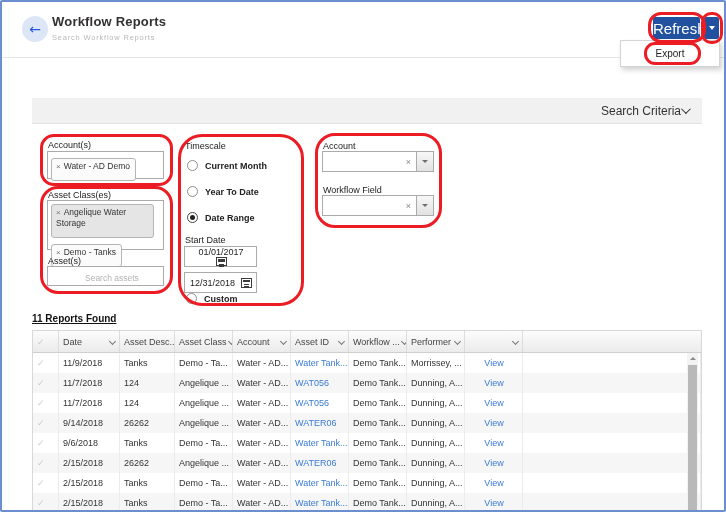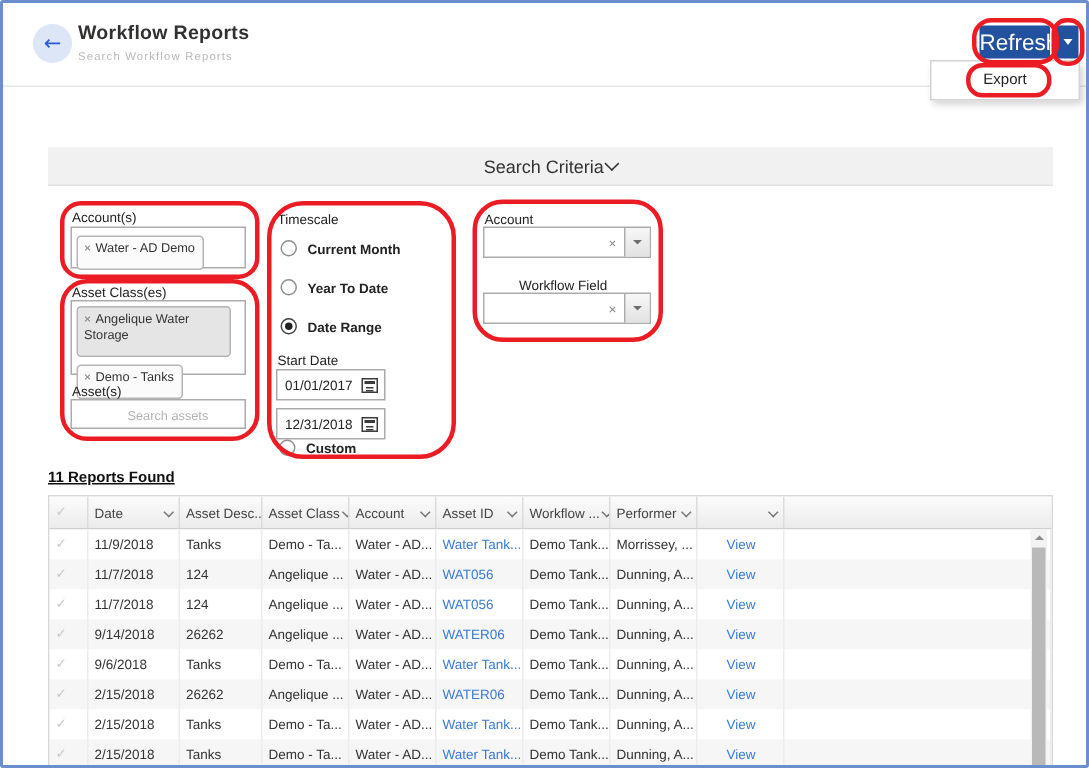--- a/index.html
+++ b/index.html
@@ -27,21 +27,21 @@
   .export-menu { position:absolute; left:618px; top:38px; width:100px; height:27px; background:#fff;
                  border:1px solid #d4d4d4; box-shadow:2px 3px 5px rgba(0,0,0,.18); z-index:5;
                  display:flex; align-items:center; justify-content:center; }
   .export-item { font-size:10px; color:#222; cursor:pointer; padding:16px 10px; }
 
   
   .ann { position:absolute; border:3px solid #ec1c24; pointer-events:none; z-index:9; }
 
   
   .sc-bar { position:absolute; left:30px; top:96px; width:670px; height:26px; background:#f1f1f1;
-            border-bottom:1px solid #e3e3e3; display:flex; align-items:center; justify-content:center;
+            border-bottom:1px solid #e3e3e3; display:flex; align-items:center; justify-content:flex-end;
             padding:0 14px 0 12px; cursor:pointer; }
   .sc-title { font-size:12px; color:#333; }
   .chev { width:7px; height:7px; border-right:1.6px solid #333; border-bottom:1.6px solid #333;
           transform:rotate(45deg) translateY(-2px); }
 
   .lbl { position:absolute; font-size:9px; color:#222; }
   .box { position:absolute; border:1px solid #ababab; background:#fff; }
   .tag { display:inline-block; border:1px solid #b5b5b5; border-radius:3px; background:#fbfbfb;
          font-size:8.5px; color:#333; padding:2px 5px 8px 4px; line-height:1.25; }
   .tag .x { color:#777; margin-right:3px; font-size:8px; }
@@ -159,42 +159,42 @@
   <div class="radio-row" style="left:185px; top:184px;">
     <span class="radio"></span>
     <span class="radio-lbl">Year To Date</span>
   </div>
   <div class="radio-row" style="left:185px; top:210px;">
     <span class="radio sel"></span>
     <span class="radio-lbl">Date Range</span>
   </div>
 
   <div class="lbl" style="left:183px; top:233px;">Start Date</div>
-  <div class="date-input" style="left:182px; top:244px;">
+  <div class="date-input" style="left:182px; top:244px;flex-direction:column;">
     <span class="date-val">01/01/2017</span>
     <span class="cal-icon"></span>
   </div>
   <div class="date-input" style="left:182px; top:270px;">
     <span class="date-val">12/31/2018</span>
     <span class="cal-icon"></span>
   </div>
   <div class="radio-row" style="left:184px; top:291px;">
     <span class="radio"></span>
     <span class="radio-lbl">Custom</span>
   </div>
 
   <div class="lbl" style="left:321px; top:139px;">Account</div>
   <div class="combo" style="left:320px; top:149px;">
     <span class="val"></span>
     <span class="clear">×</span>
     <span class="dd">
         <span class="tri-down-gray"></span>
       </span>
   </div>
-  <div class="lbl" style="left:321px; top:183px;margin-left:23px;">Workflow Field</div>
+  <div class="lbl" style="left:321px; top:183px;">Workflow Field</div>
   <div class="combo" style="left:320px; top:193px;">
     <span class="val"></span>
     <span class="clear">×</span>
     <span class="dd">
         <span class="tri-down-gray"></span>
       </span>
   </div>
 
   <div class="count">11 Reports Found</div>
 

